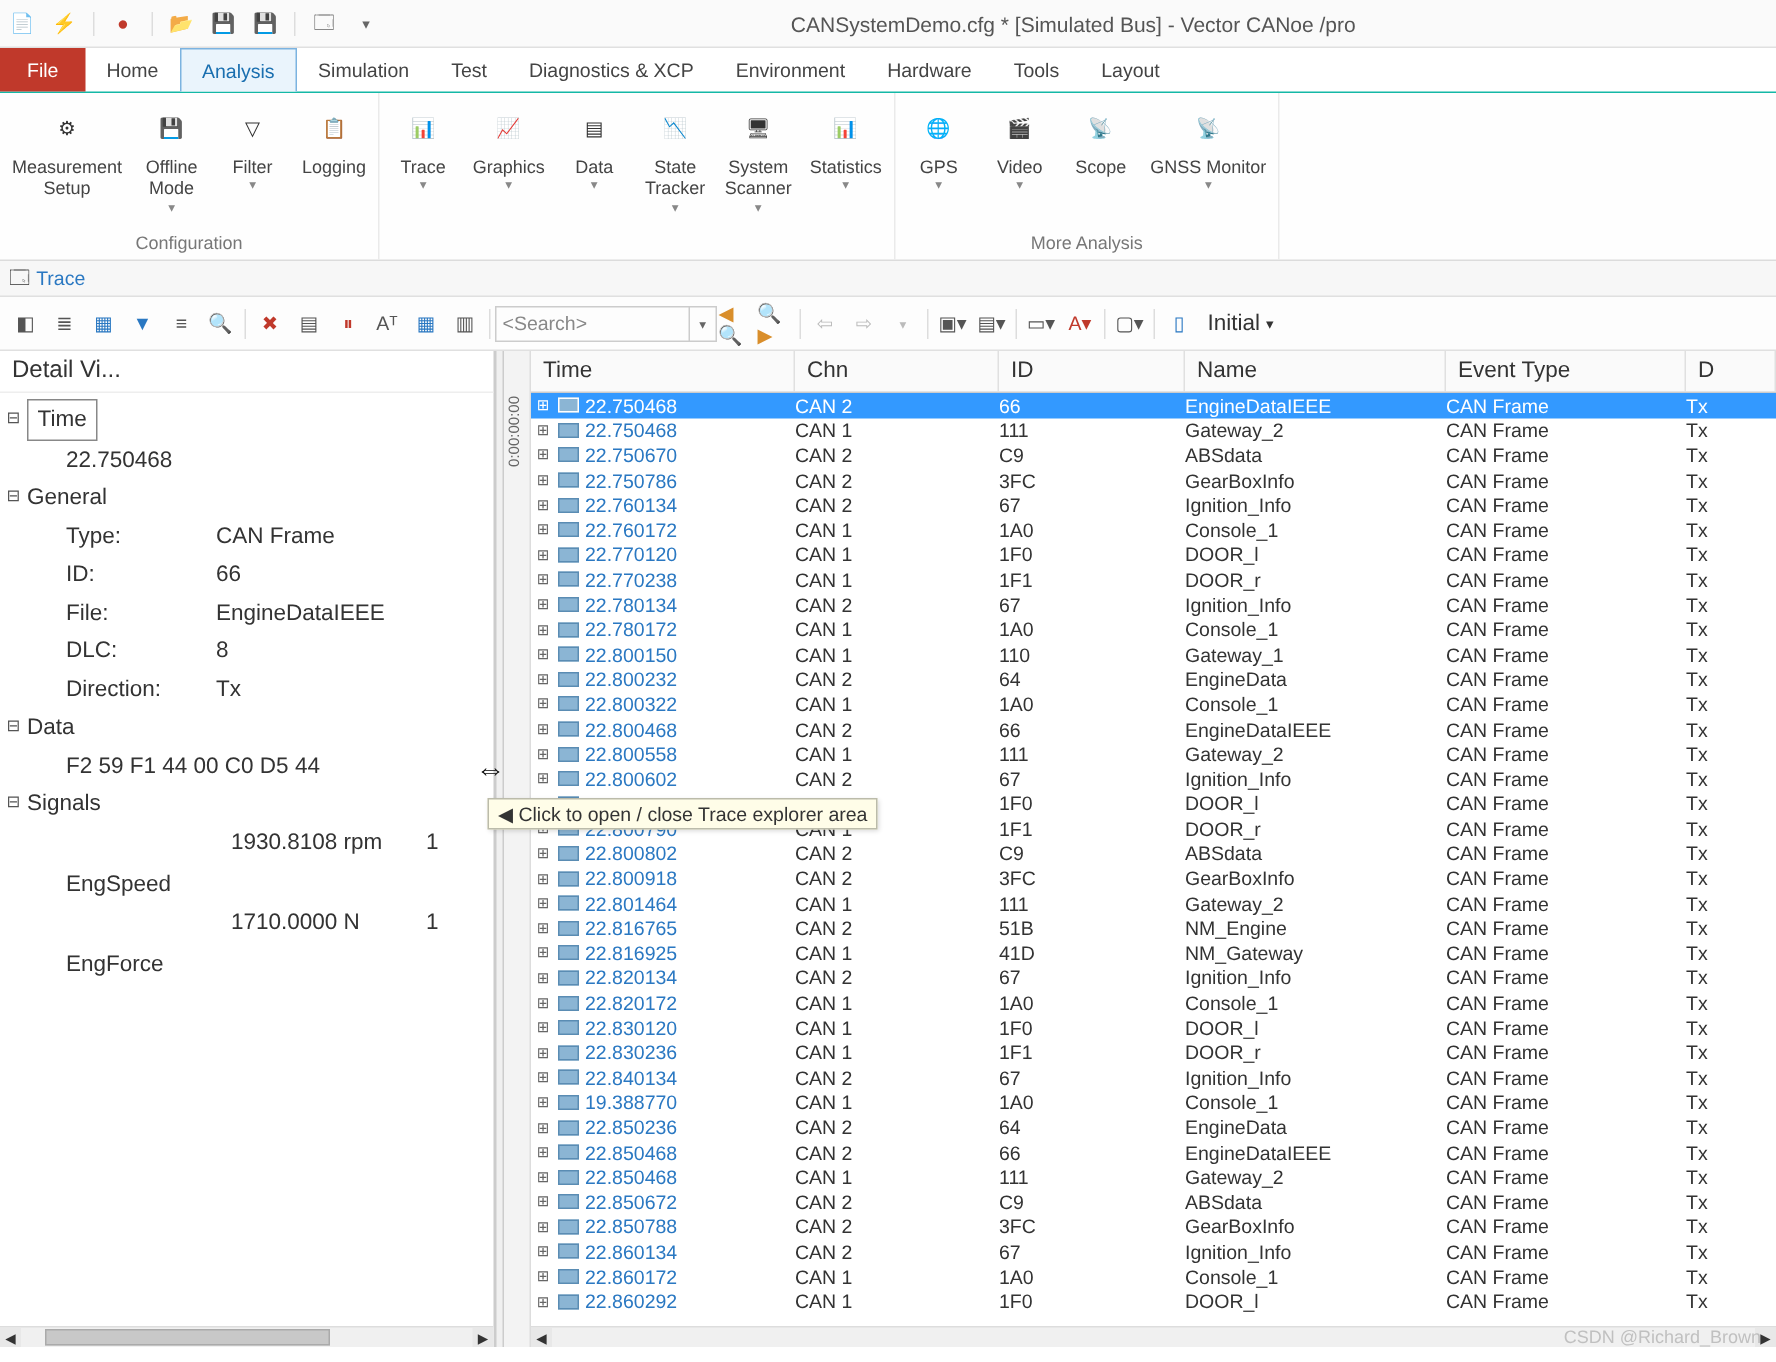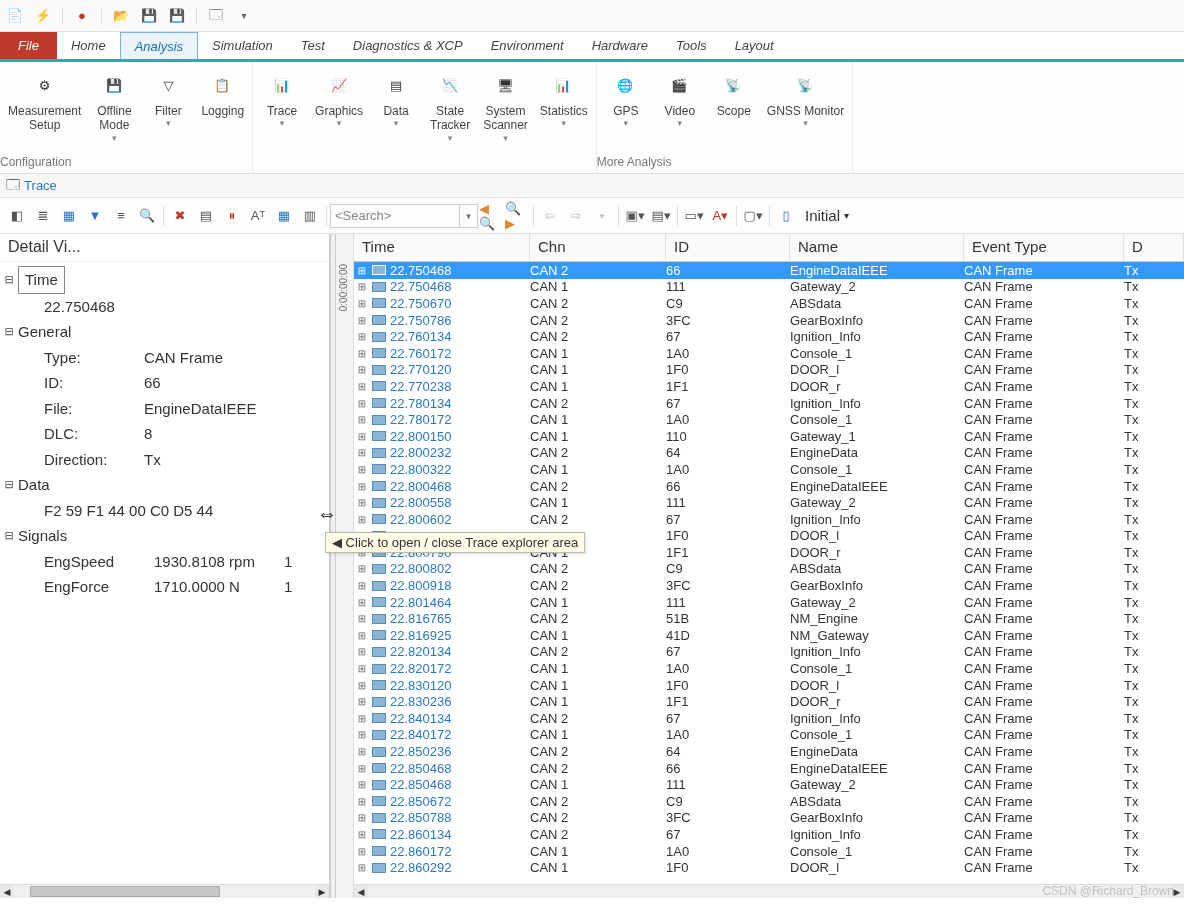--- a/index.html
+++ b/index.html
@@ -3,29 +3,29 @@
 <meta charset="utf-8">
 <style>
 * { box-sizing: border-box; margin: 0; padding: 0; font-family: "Segoe UI", Tahoma, sans-serif; }
 body { width: 1184px; height: 908px; background: #fff; overflow: hidden; font-size: 13px; color: #333; }
 
 .titlebar { height: 32px; display: flex; align-items: center; padding: 0 6px; background: #fafafa; border-bottom: 1px solid #e0e0e0; }
 .qat { display: flex; gap: 10px; align-items: center; }
 .qat-btn { width: 18px; height: 18px; display: flex; align-items: center; justify-content: center; color: #666; }
 .title { flex: 1; text-align: center; color: #555; font-size: 14px; }
 
-.menubar { height: 30px; display: flex; align-items: stretch; background: #fff; border-bottom: 3px solid #14b8a6; font-style: italic; }
+.menubar { height: 30px; display: flex; align-items: stretch; background: #fff; border-bottom: 1px solid #14b8a6; }
 .menu-item { padding: 0 14px; display: flex; align-items: center; color: #444; cursor: pointer; }
 .menu-file { background: #c0392b; color: #fff; padding: 0 18px; }
 .menu-active { border: 1px solid #7cb3e0; border-bottom: none; background: #eaf4fc; color: #1a6fb0; }
 
 .ribbon { height: 112px; display: flex; background: #fefefe; border-bottom: 1px solid #dcdcdc; }
 .ribbon-group { display: flex; flex-direction: column; border-right: 1px solid #eaeaea; }
 .ribbon-btns { flex: 1; display: flex; align-items: flex-start; padding: 4px 2px 0 2px; }
-.ribbon-label { height: 18px; text-align: left; font-size: 12px; color: #777; }
+.ribbon-label { height: 18px; text-align: center; font-size: 12px; color: #777; }
 .ribbon-btn { display: flex; flex-direction: column; align-items: center; padding: 2px 6px; min-width: 54px; cursor: pointer; }
 .ribbon-btn .ic { width: 34px; height: 34px; display: flex; align-items: center; justify-content: center; margin-bottom: 2px; }
 .ribbon-btn .lbl { font-size: 12px; color: #444; text-align: center; line-height: 1.2; }
 .ribbon-btn .drop { font-size: 9px; color: #888; }
 
 .panel-tab { height: 24px; display: flex; align-items: center; padding: 0 6px; background: #f7f7f7; border-bottom: 1px solid #e0e0e0; }
 .panel-tab .ic { margin-right: 4px; }
 .panel-tab a { color: #2a78c2; text-decoration: none; }
 
 .toolbar { height: 36px; display: flex; align-items: center; padding: 0 4px; gap: 0; background: #fdfdfd; border-bottom: 1px solid #e0e0e0; }
@@ -40,21 +40,21 @@
 .detail-pane { width: 330px; display: flex; flex-direction: column; border-right: 1px solid #ccc; }
 .detail-header { height: 28px; padding: 4px 8px; font-size: 16px; color: #333; border-bottom: 1px solid #eee; }
 .tree { flex: 1; overflow: auto; padding: 4px 2px; font-size: 15px; line-height: 1.7; }
 .tree-node { display: flex; align-items: center; }
 .tree-toggle { width: 14px; text-align: center; font-size: 11px; color: #555; margin-right: 2px; }
 .tree-box { border: 1px solid #888; padding: 0 6px; }
 .tree-child { padding-left: 42px; }
 .tree-kv { display: flex; padding-left: 42px; }
 .tree-k { width: 100px; }
 .sig-row { display: flex; padding-left: 42px; }
-.sig-name { width: 110px; }
+.sig-name { width: 110px; margin-top: 28px; }
 .sig-val { width: 130px; }
 .sig-extra { color: #333; }
 
 .detail-scroll { height: 14px; background: #f0f0f0; border-top: 1px solid #ddd; position: relative; }
 .detail-scroll .thumb { position: absolute; left: 30px; width: 190px; top: 1px; bottom: 1px; background: #c8c8c8; border: 1px solid #aaa; }
 .detail-scroll .arr { position: absolute; top: 0; bottom: 0; width: 14px; background: #e8e8e8; display: flex; align-items: center; justify-content: center; font-size: 9px; }
 
 .ruler { width: 18px; background: #f3f3f3; border-right: 1px solid #ddd; position: relative; }
 .ruler-text { position: absolute; top: 30px; left: 2px; writing-mode: vertical-rl; transform: rotate(180deg); font-size: 10px; color: #666; }
 
@@ -105,20 +105,21 @@
     <span style="width:1px;height:16px;background:#ddd"></span>
     <span class="qat-btn" style="color:#c0392b">●</span>
     <span style="width:1px;height:16px;background:#ddd"></span>
     <span class="qat-btn">📂</span>
     <span class="qat-btn">💾</span>
     <span class="qat-btn">💾</span>
     <span style="width:1px;height:16px;background:#ddd"></span>
     <span class="qat-btn">🗔</span>
     <span class="qat-btn" style="font-size:10px">▾</span>
   </div>
+  <div class="title">CANSystemDemo.cfg * [Simulated Bus] - Vector CANoe /pro</div>
 </div>
 
 <div class="menubar" id="menubar">
     <div class="menu-item menu-file">File</div>
     <div class="menu-item">Home</div>
     <div class="menu-item menu-active">Analysis</div>
     <div class="menu-item">Simulation</div>
     <div class="menu-item">Test</div>
     <div class="menu-item">Diagnostics &amp; XCP</div>
     <div class="menu-item">Environment</div>
@@ -672,21 +673,21 @@
           <span class="tc-id">67</span>
           <span class="tc-name">Ignition_Info</span>
           <span class="tc-evt">CAN Frame</span>
           <span class="tc-last">Tx</span>
         </div>
         <div class="trow">
           <span class="tc-exp">⊞</span>
           <span class="tc-ic">
             <span class="env-ic"></span>
           </span>
-          <span class="tc-time">22.840172</span>
+          <span class="tc-time">19.388770</span>
           <span class="tc-chn">CAN 1</span>
           <span class="tc-id">1A0</span>
           <span class="tc-name">Console_1</span>
           <span class="tc-evt">CAN Frame</span>
           <span class="tc-last">Tx</span>
         </div>
         <div class="trow">
           <span class="tc-exp">⊞</span>
           <span class="tc-ic">
             <span class="env-ic"></span>

